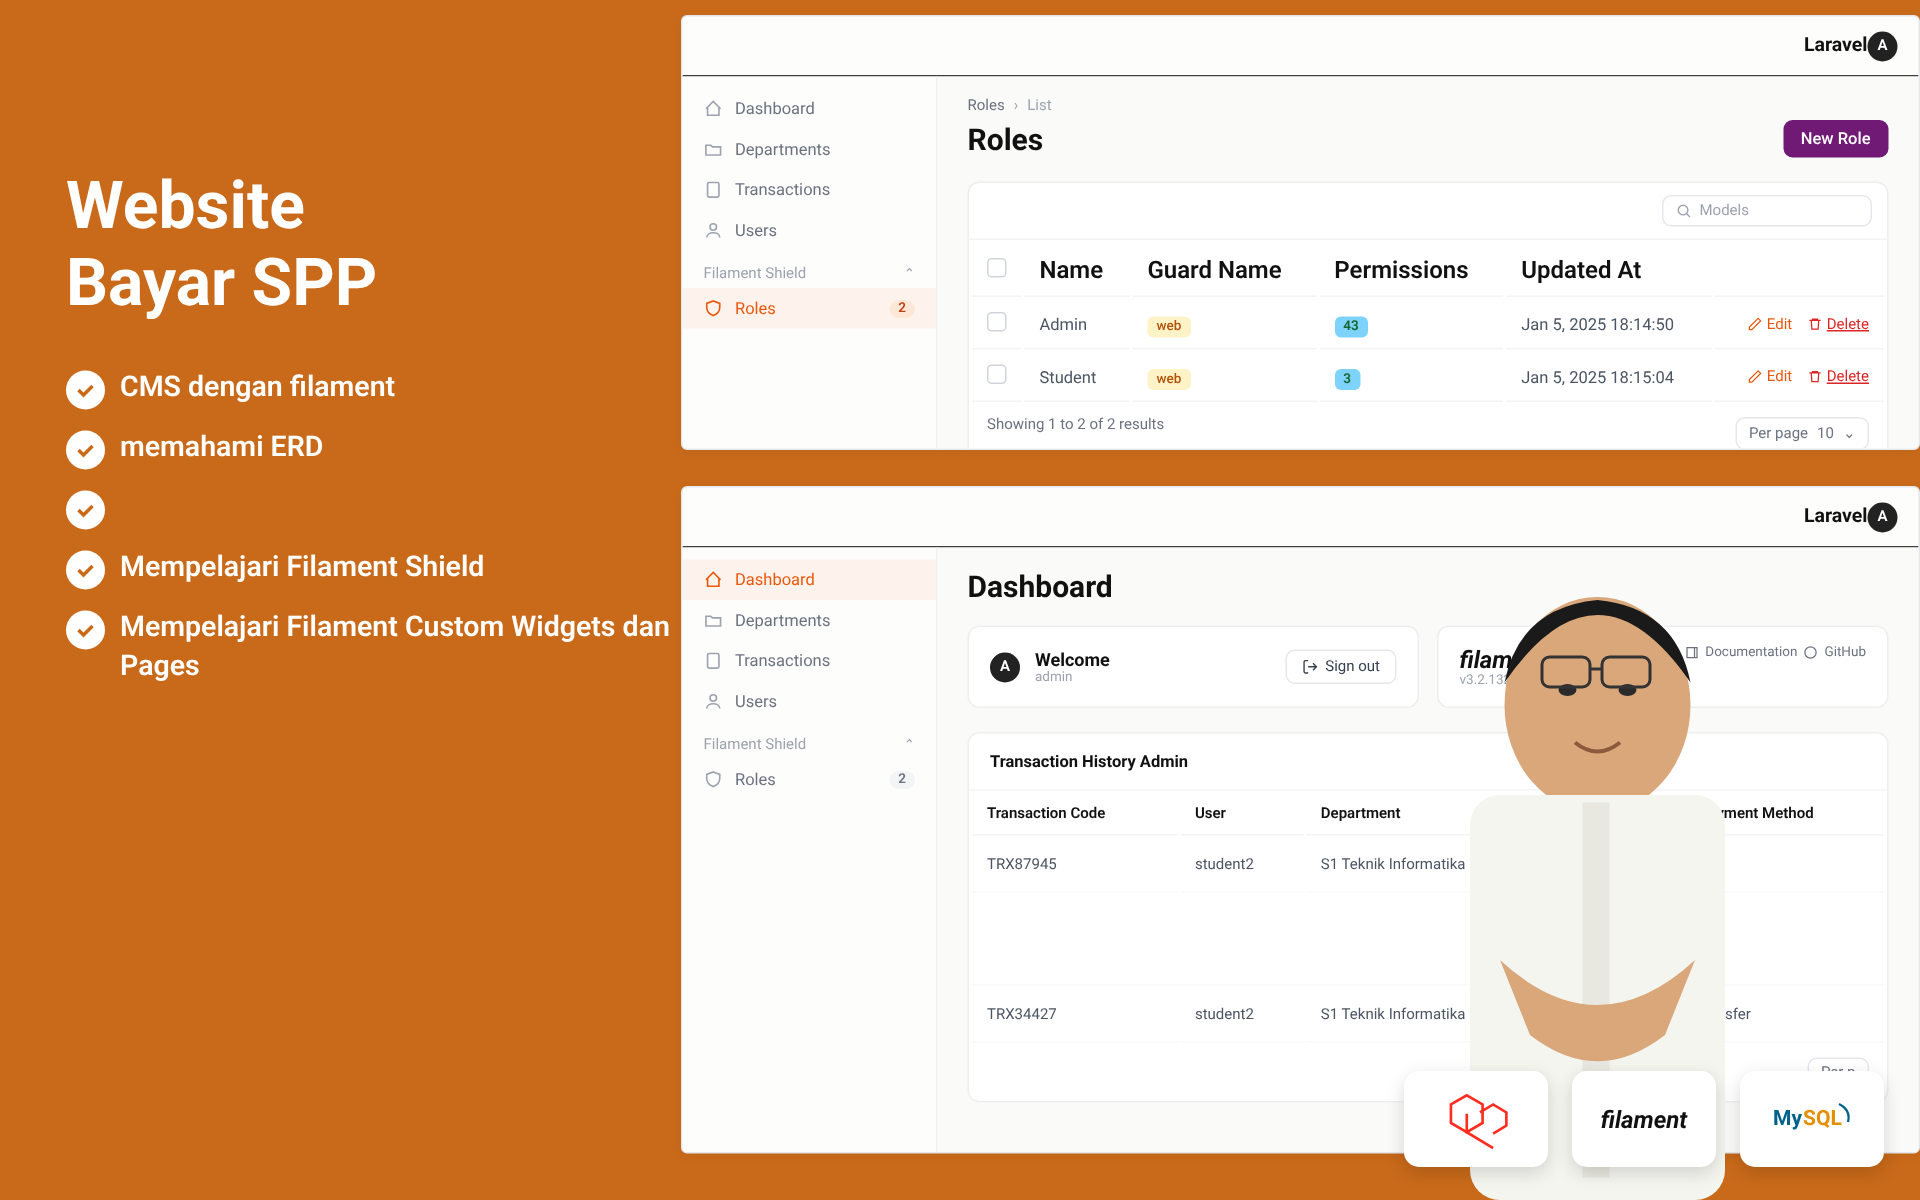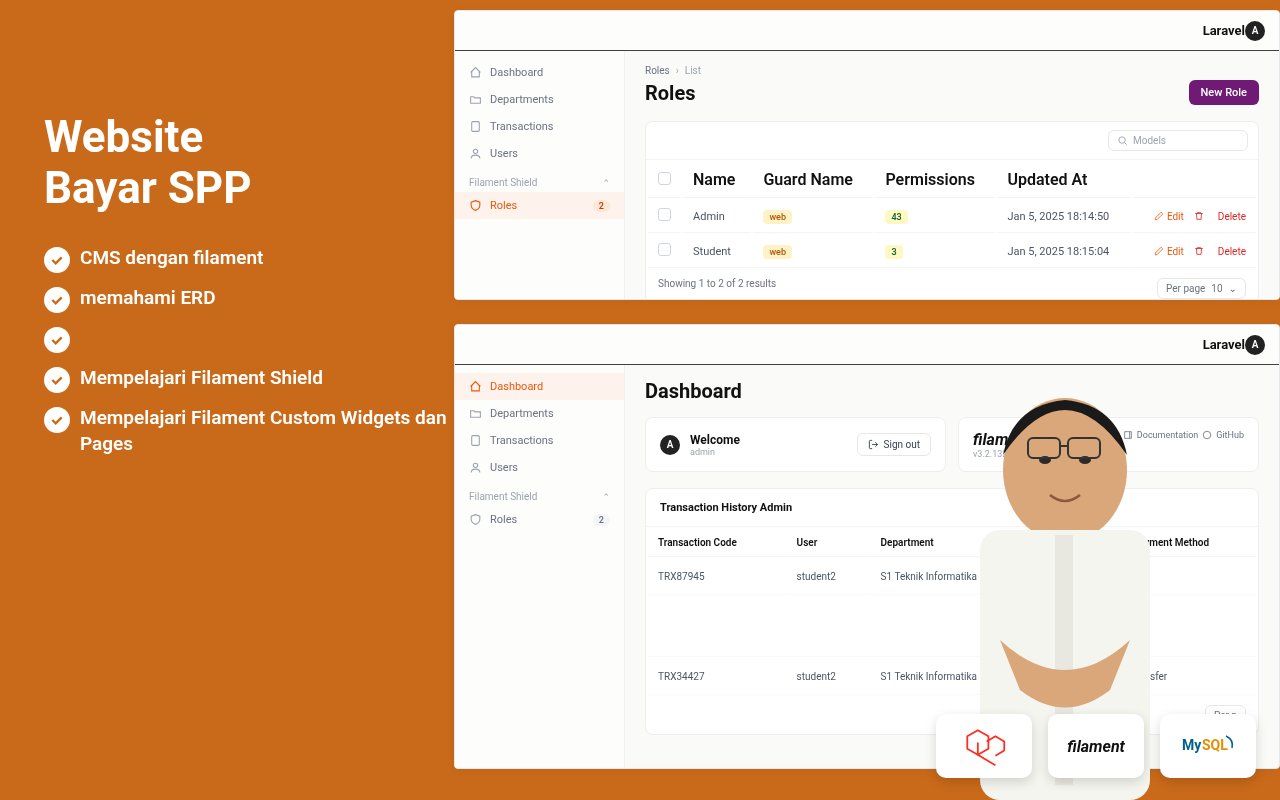--- a/index.html
+++ b/index.html
@@ -39,24 +39,24 @@
 .new-btn { background: #701a75; color: #fff; border: none; border-radius: 6px; padding: 6px 12px; font-size: 11px; font-weight: 500; cursor: pointer; }
 
 .card { background: #fff; border: 1px solid #eee; border-radius: 8px; }
 .search-row { display: flex; justify-content: flex-end; padding: 8px 10px; border-bottom: 1px solid #f3f4f6; }
 .search-box { display: flex; align-items: center; border: 1px solid #e5e7eb; border-radius: 6px; padding: 4px 8px; font-size: 10px; color: #9ca3af; width: 140px; gap: 5px; }
 
 .roles-table { width: 100%; font-size: 11px; }
 .roles-table th { text-align: left; padding: 8px 10px; color: #111; font-weight: 600; border-bottom: 1px solid #f3f4f6; font-size: 16px; }
 .roles-table td { padding: 8px 10px; border-bottom: 1px solid #f3f4f6; color: #4b5563; }
 .guard-badge { background: #fef3c7; color: #b45309; font-size: 9px; border-radius: 4px; padding: 2px 6px; font-weight: 500; }
-.perm-badge { background: #fef9c3; color: #166534; font-size: 9px; border-radius: 4px; padding: 2px 6px; font-weight: 600; }
+.perm-badge { background: #7dd3fc; color: #166534; font-size: 9px; border-radius: 4px; padding: 2px 6px; font-weight: 600; }
 .row-actions { display: flex; gap: 10px; justify-content: flex-end; align-items: center; }
 .edit-link { color: #ea580c; font-size: 10px; display: flex; align-items: center; gap: 3px; cursor: pointer; }
-.delete-link { color: #dc2626; font-size: 10px; display: flex; align-items: center; gap: 14px; cursor: pointer; }
+.delete-link { color: #dc2626; font-size: 10px; display: flex; align-items: center; gap: 3px; cursor: pointer; text-decoration: underline; }
 .checkbox { width: 13px; height: 13px; border: 1px solid #d1d5db; border-radius: 3px; display: inline-block; }
 
 .table-footer { display: flex; align-items: flex-start; justify-content: space-between; padding: 8px 12px; font-size: 10px; color: #6b7280; }
 .per-page { display: flex; align-items: center; gap: 6px; border: 1px solid #e5e7eb; border-radius: 6px; padding: 4px 8px; margin-left: 38px; }
 
 .dash-cards { display: flex; gap: 12px; margin-bottom: 16px; }
 .welcome-card { flex: 1; display: flex; align-items: center; justify-content: space-between; padding: 12px 14px; border: 1px solid #eee; border-radius: 8px; background: #fff; }
 .welcome-left { display: flex; align-items: center; gap: 10px; }
 .welcome-name { font-size: 12px; font-weight: 700; color: #111; }
 .welcome-sub { font-size: 9px; color: #9ca3af; }

